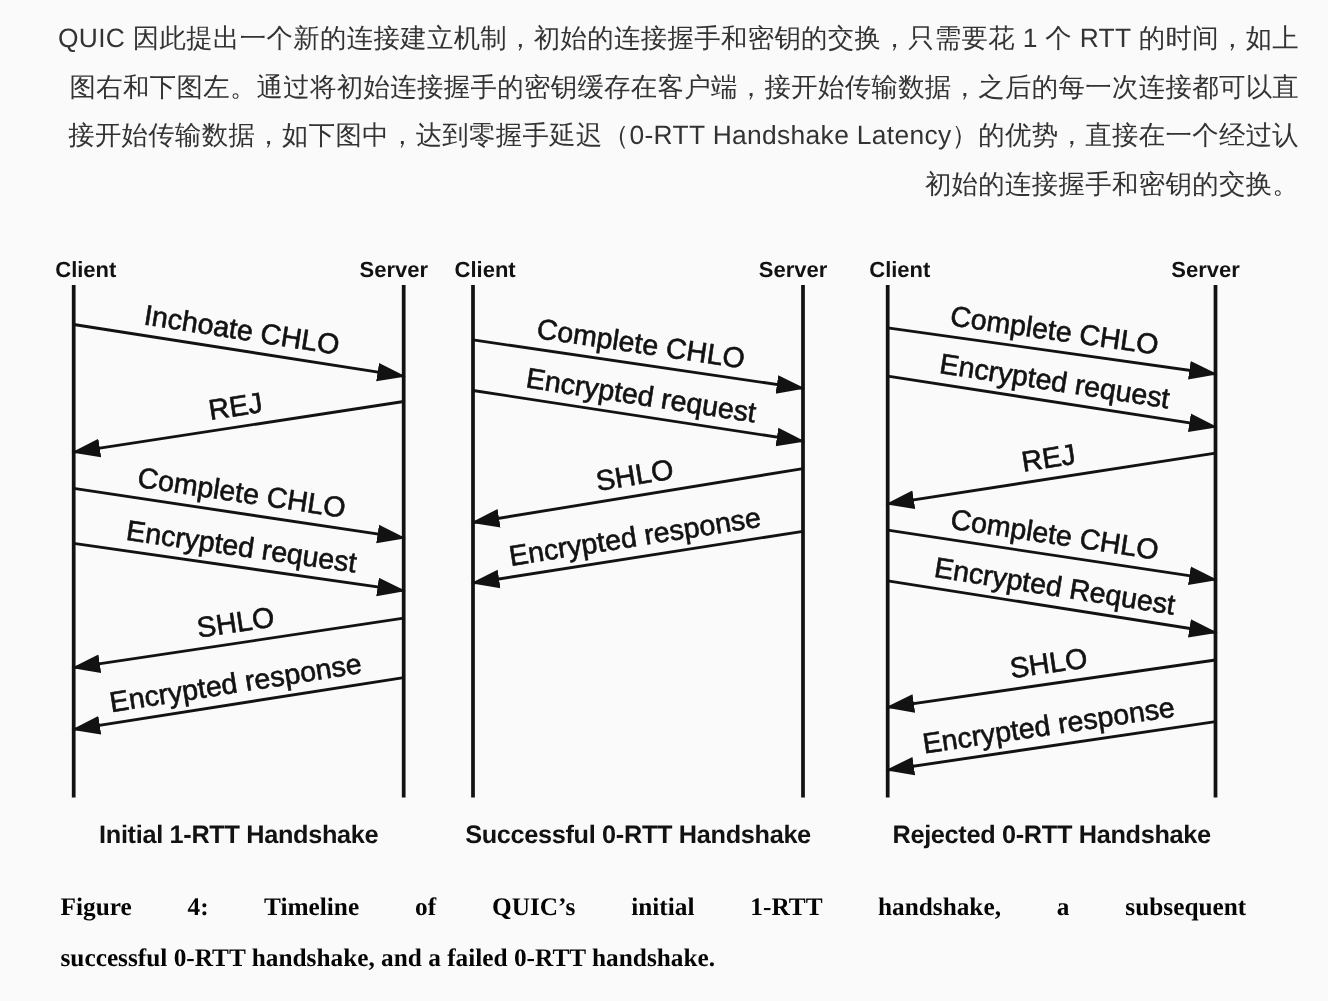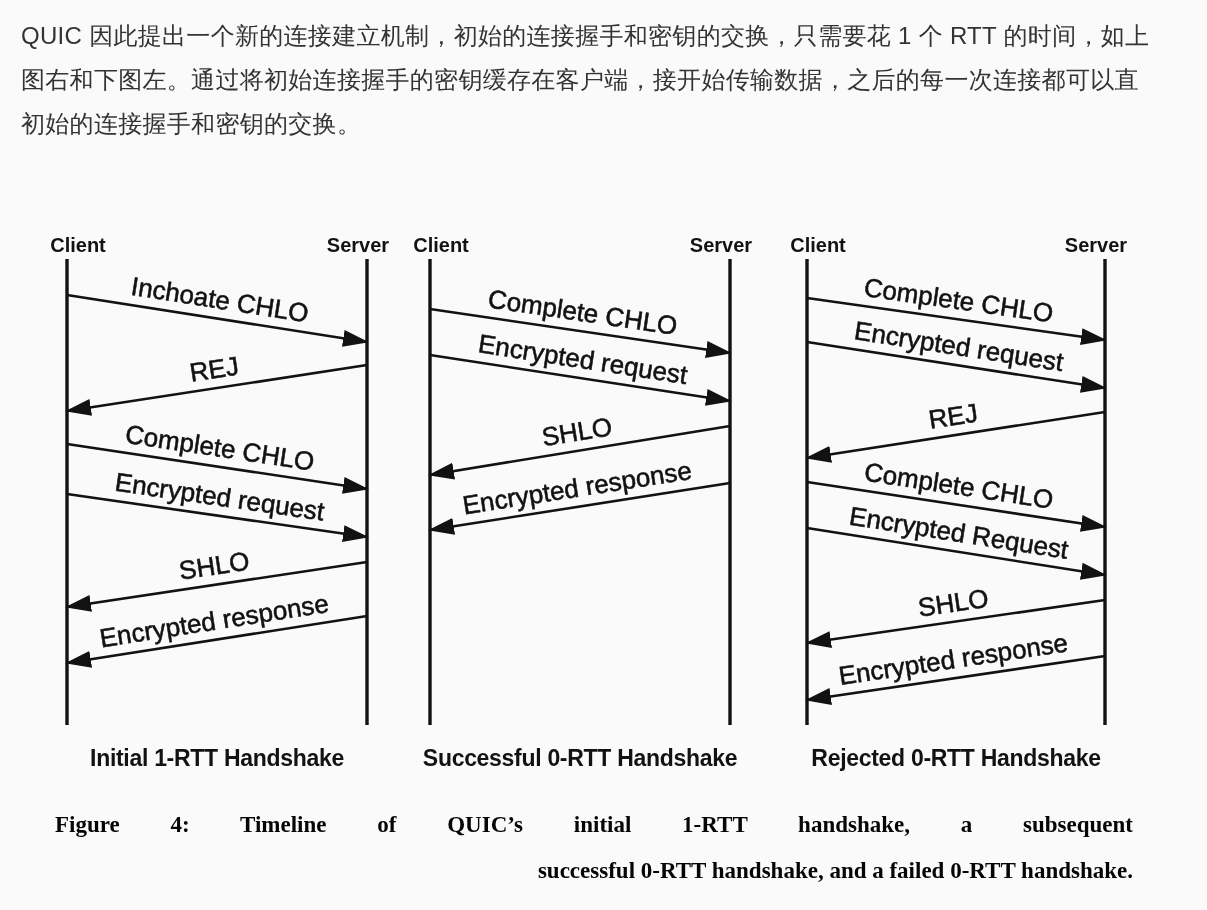--- a/index.html
+++ b/index.html
@@ -16,20 +16,21 @@
     font-family:"Liberation Sans",sans-serif;
     position:relative;
     overflow:hidden;
   }
   .page{position:absolute;inset:0;}
   
   .para{
     position:absolute;left:21px;top:14px;width:1160px;
     font-size:24px;line-height:44px;color:var(--body_text);
     letter-spacing:.3px;
+    text-align:right;
   }
   .pline{white-space:nowrap;}
   
   #diagram-svg{position:absolute;left:0;top:0;}
   .lifeline{stroke:var(--diagram_ink);stroke-width:3.4;}
   .msgline{stroke:var(--diagram_ink);stroke-width:2.6;}
   .actor{
     font-family:"Liberation Sans",sans-serif;font-weight:700;font-size:20px;
     fill:var(--diagram_ink);text-anchor:middle;
   }
@@ -44,38 +45,39 @@
   }
   #arrowhead path{fill:var(--diagram_ink);}
   
   .caption{
     position:absolute;left:55px;top:802px;width:1078px;
     color:var(--caption_text);
     font-family:"Liberation Serif",serif;font-weight:700;
     font-size:23px;line-height:46px;
   }
   .cap-line-1{text-align:justify;text-align-last:justify;}
-  .cap-line-2{text-align:right;}
+  .cap-line-2{text-align:left;}
   
   .watermark{
     position:absolute;left:931px;top:908px;
     font-size:25px;letter-spacing:2px;
     color:var(--watermark_text);
     font-family:"Liberation Sans",sans-serif;
     z-index:5;
   }
 </style>
 </head>
 <body>
 
 <div class="page">
 
   <div class="para">
     <div class="pline">QUIC 因此提出一个新的连接建立机制，初始的连接握手和密钥的交换，只需要花 1 个 RTT 的时间，如上</div>
     <div class="pline">图右和下图左。通过将初始连接握手的密钥缓存在客户端，接开始传输数据，之后的每一次连接都可以直</div>
+    <div class="pline">接开始传输数据，如下图中，达到零握手延迟（0-RTT Handshake Latency）的优势，直接在一个经过认</div>
     <div class="pline">初始的连接握手和密钥的交换。</div>
   </div>
 
   <svg id="diagram-svg" width="1207" height="790" viewBox="0 0 1207 790" xmlns="http://www.w3.org/2000/svg">
     <defs>
       <marker id="arrowhead" markerUnits="userSpaceOnUse" markerWidth="28" markerHeight="20" refX="24" refY="10" orient="auto">
         <path d="M0,1.5 L26,10 L0,18.5 Z"></path>
       </marker>
     </defs>
   <g>

